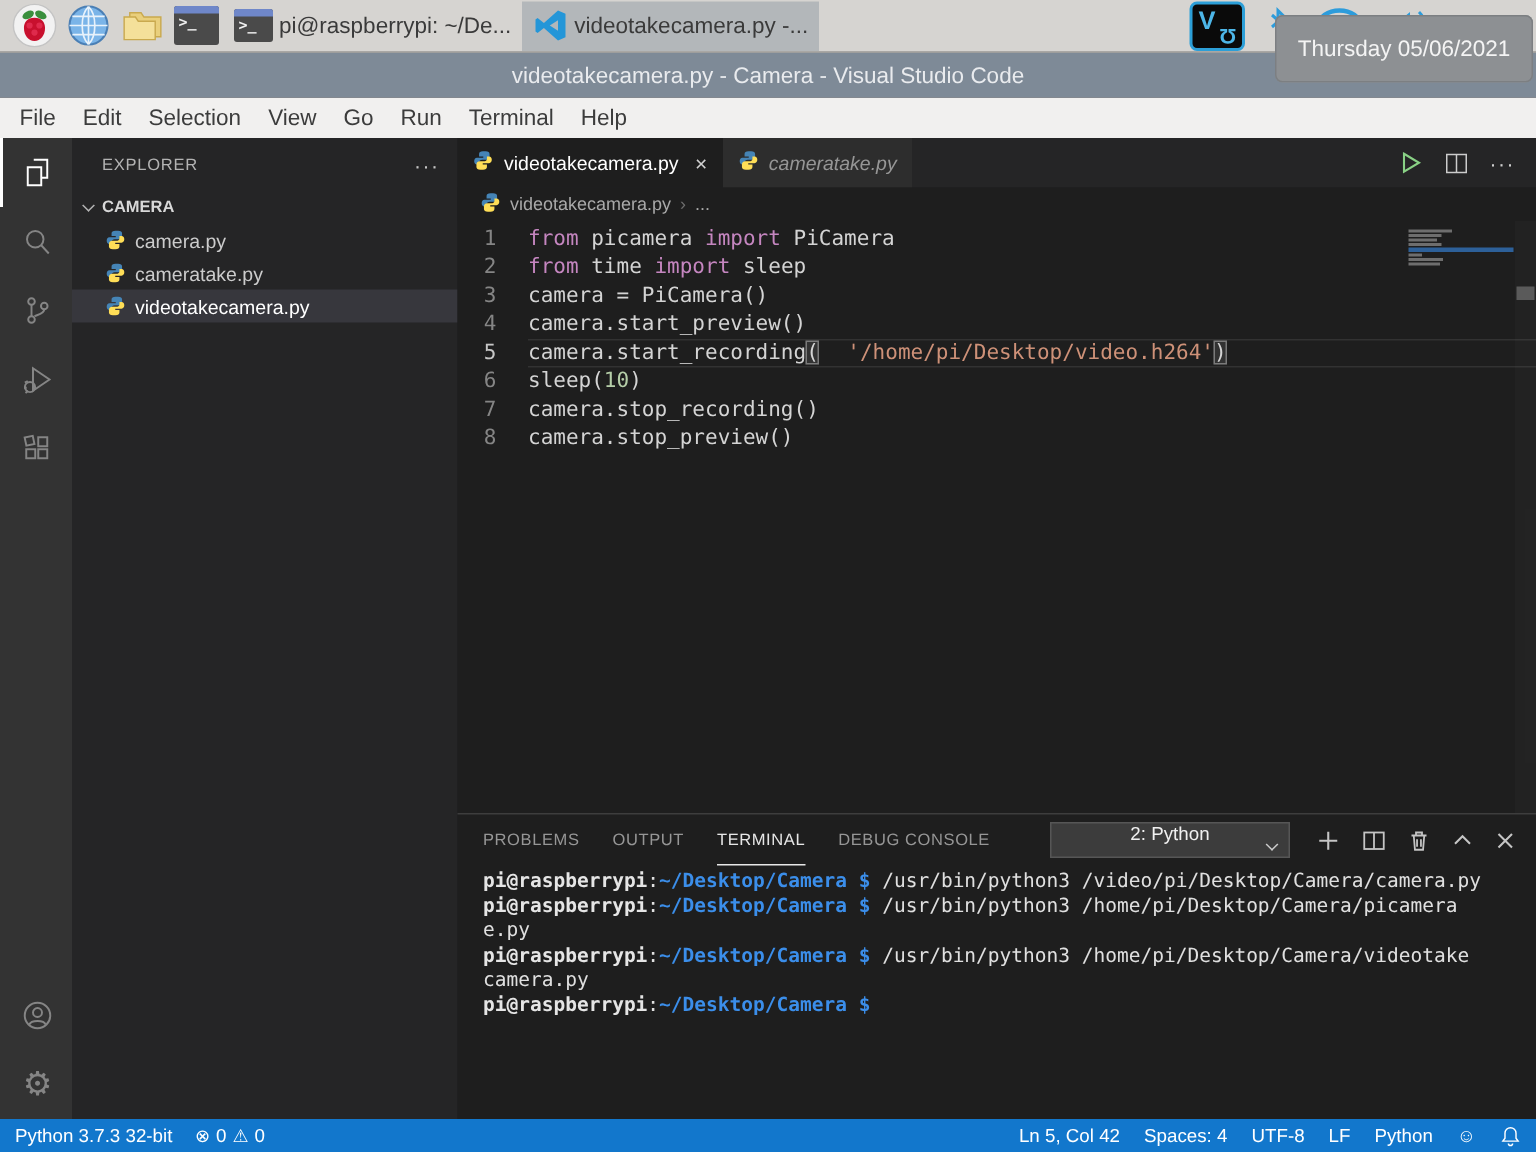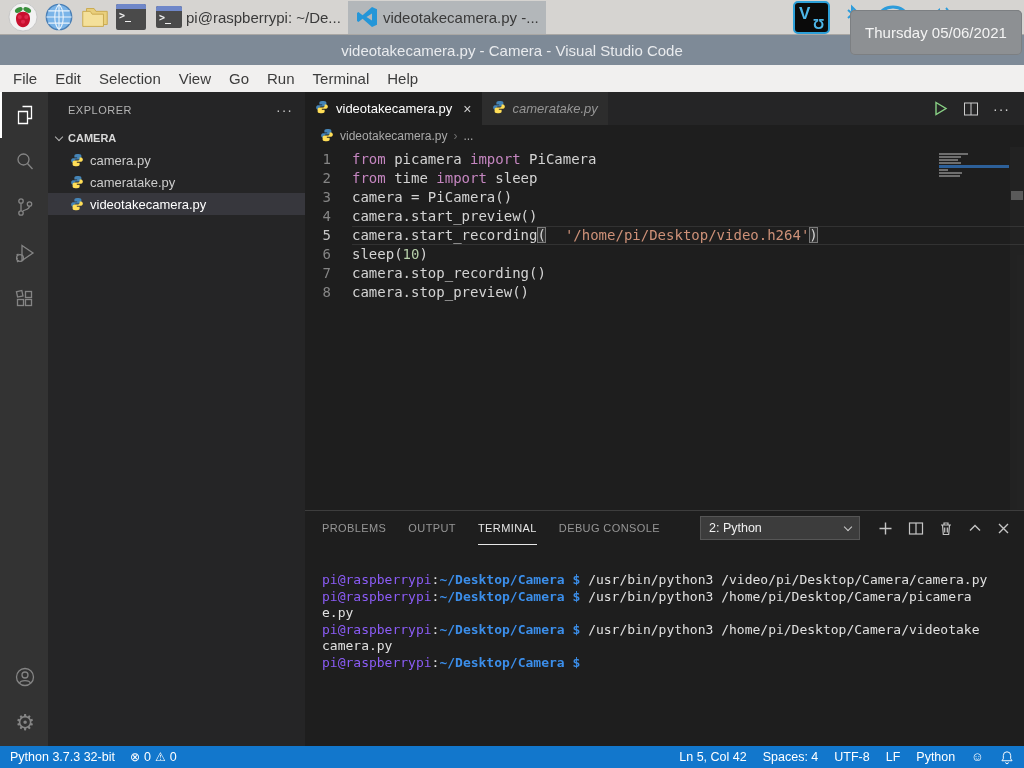--- a/index.html
+++ b/index.html
@@ -88,34 +88,34 @@
   .cline.cur .ltext { box-shadow:inset 0 1px 0 rgba(255,255,255,.09), inset 0 -1px 0 rgba(255,255,255,.09); }
   .kw { color:#c586c0; } .fg { color:#d4d4d4; } .st { color:#ce9178;margin-left:19px; } .nu { color:#b5cea8; }
   .br { outline:1px solid #7a7a7a; outline-offset:-1px; background:rgba(90,90,90,.35); color:#d4d4d4; }
   .minimap { position:absolute; top:6px; right:15px; width:70px; }
   .mm-line { height:2px; margin-bottom:1px; background:#8a8a8a; opacity:.75; }
   .mm-line.mm-cur { background:#2d6099; opacity:1; height:3px; }
   .vscroll { position:absolute; right:0; top:0; bottom:0; width:14px; background:rgba(121,121,121,.05); }
   .vthumb { position:absolute; right:1px; top:44px; width:12px; height:9px; background:#5a5a5a; }
 
   
-  .panel { height:236px; border-top:1px solid #3d3d3d; display:flex; flex-direction:column;gap:24px; }
+  .panel { height:204px; border-top:1px solid #3d3d3d; display:flex; flex-direction:column; }
   .panel-header { height:34px; display:flex; align-items:center; padding:0 14px 0 17px; }
   .ptab { font-size:11px; letter-spacing:.4px; color:#969696; margin-right:22px; height:100%;
     display:flex; align-items:center; border-bottom:1px solid transparent; }
   .ptab.active { color:#e7e7e7; border-bottom-color:#e7e7e7; }
   .pdrop { margin-left:auto; width:160px; height:24px; background:#3c3c3c; border:1px solid #565656;
-    color:#f0f0f0; font-size:12.5px; display:flex; align-items:center; padding:0 8px; }
+    color:#f0f0f0; font-size:12.5px; display:flex; align-items:center; padding:0 8px;flex-direction:column; }
   .pdrop .chev { border-color:#cccccc; margin-left:auto; transform:rotate(45deg); margin-top:-3px; }
   .picons { display:flex; align-items:center; gap:15px; margin-left:18px; }
   .picons svg { stroke:#c5c5c5; fill:none; stroke-width:1.2; display:block; }
   .terminal { flex:1; padding:3px 0 0 17px; font-family:"DejaVu Sans Mono", monospace;
     font-size:13px; line-height:16.5px; color:#e0e0e0; }
   .tline { white-space:pre; }
-  .tg { color:#8b5cf6; font-weight:normal; }
+  .tg { color:#e5e5e5; font-weight:bold; }
   .tb { color:#3b8eea; font-weight:bold; }
   .tw { color:#e0e0e0; }
 
   
   .statusbar { height:22px; background:#1277cc; color:#ffffff; display:flex; align-items:center;
     font-size:12.5px; padding:0 10px; }
   .sb-item { margin-right:15px; display:flex; align-items:center; gap:4px; }
   .sb-right { margin-left:auto; display:flex; align-items:center; }
   .sb-right .sb-item { margin-right:0; margin-left:16px; }
   .sb-ic { font-size:12px; }

